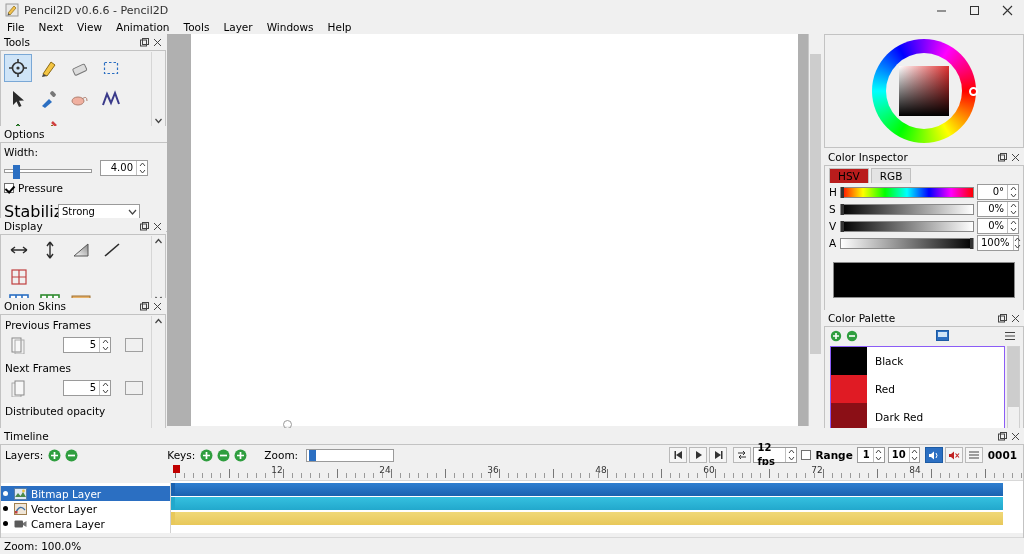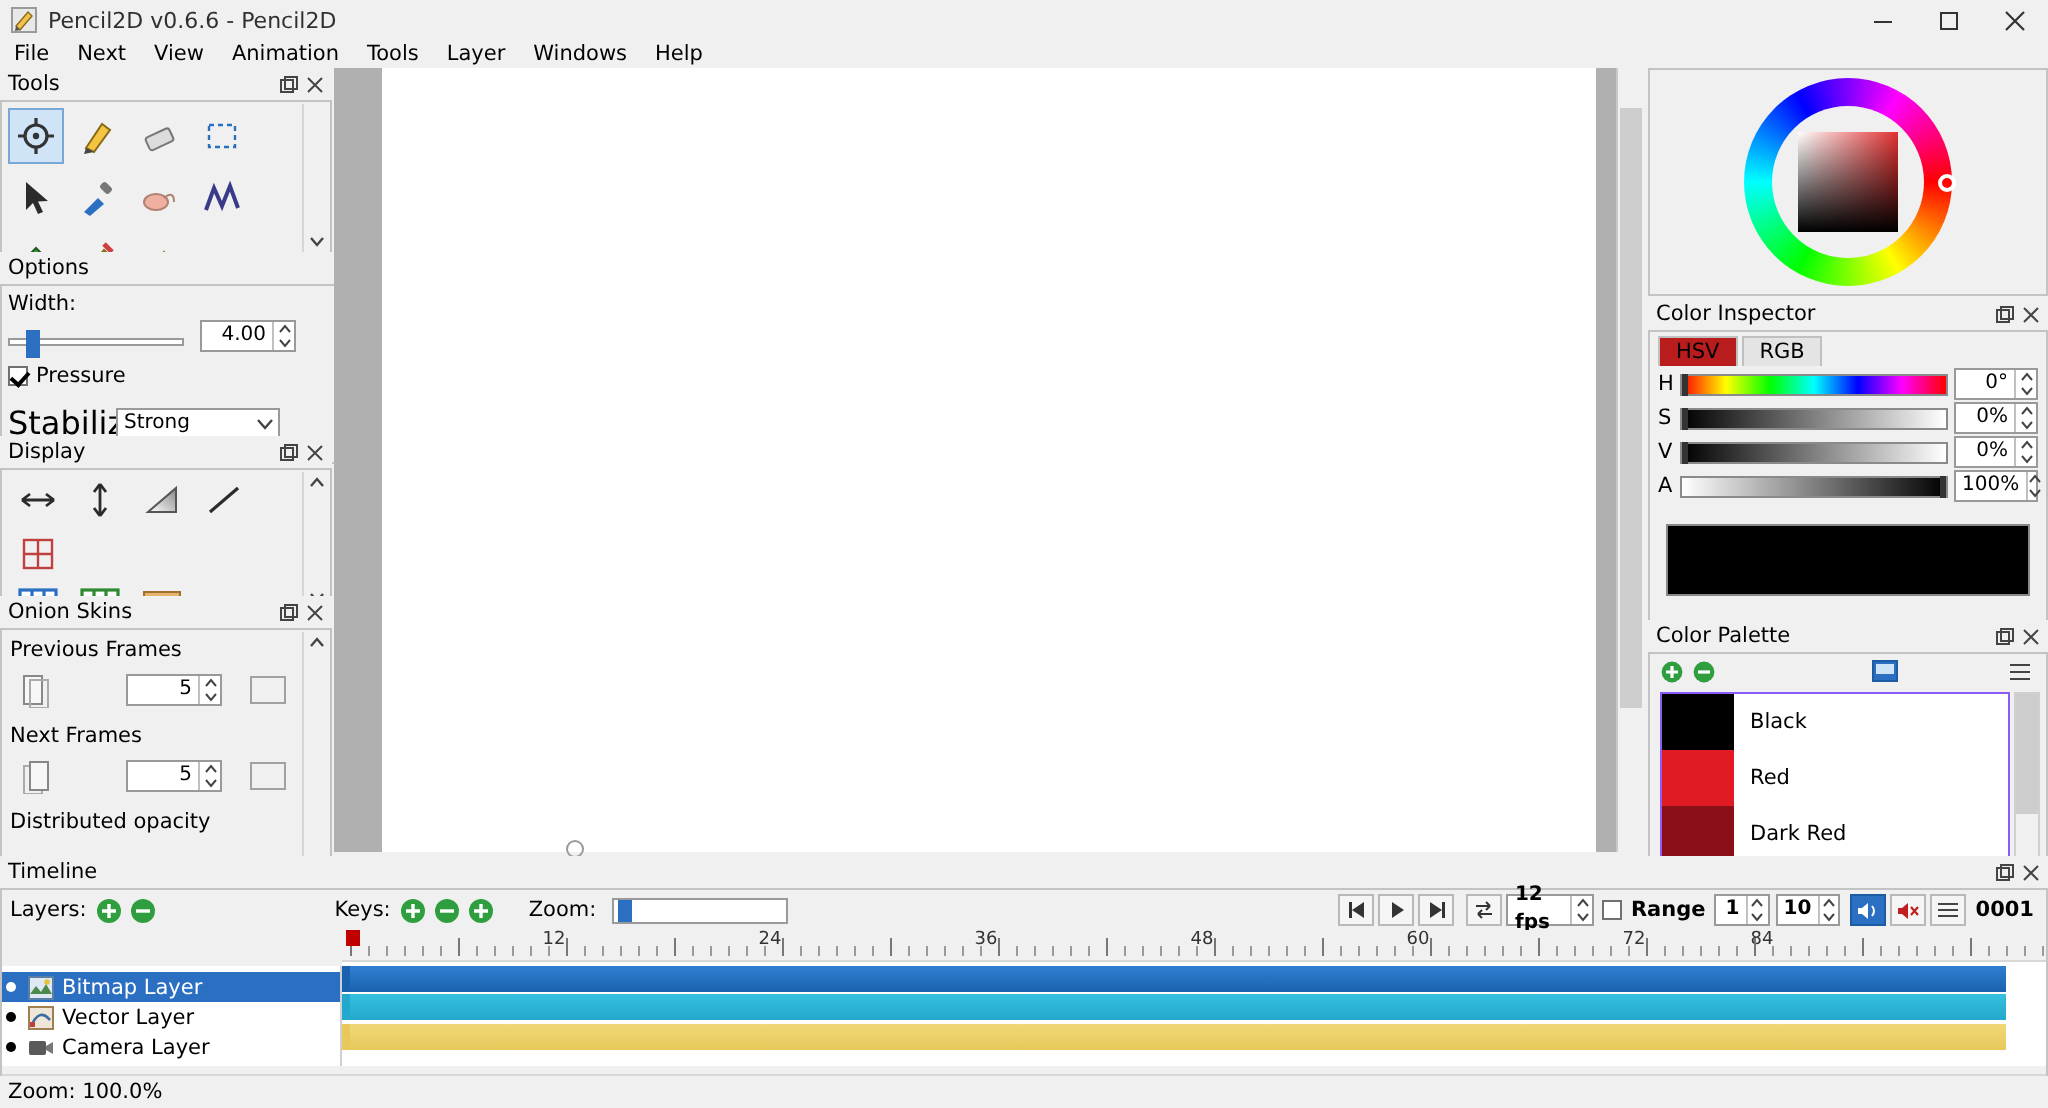--- a/index.html
+++ b/index.html
@@ -1005,21 +1005,21 @@
       </div>
 
       <div class="tl-track-area">
         <div class="tl-ruler" style="top:0;">
           <div class="tl-num" style="left:106px;">12</div>
           <div class="tl-num" style="left:214px;">24</div>
           <div class="tl-num" style="left:322px;">36</div>
           <div class="tl-num" style="left:430px;">48</div>
           <div class="tl-num" style="left:538px;">60</div>
           <div class="tl-num" style="left:646px;">72</div>
-          <div class="tl-num" style="left:710px;">84</div>
+          <div class="tl-num" style="left:744px;">84</div>
           <div id="tick-host">
               <div class="tl-tick major" style="left: 4px;"></div>
               <div class="tl-tick" style="left: 13px;"></div>
               <div class="tl-tick" style="left: 22px;"></div>
               <div class="tl-tick" style="left: 31px;"></div>
               <div class="tl-tick" style="left: 40px;"></div>
               <div class="tl-tick" style="left: 49px;"></div>
               <div class="tl-tick major" style="left: 58px;"></div>
               <div class="tl-tick" style="left: 67px;"></div>
               <div class="tl-tick" style="left: 76px;"></div>

